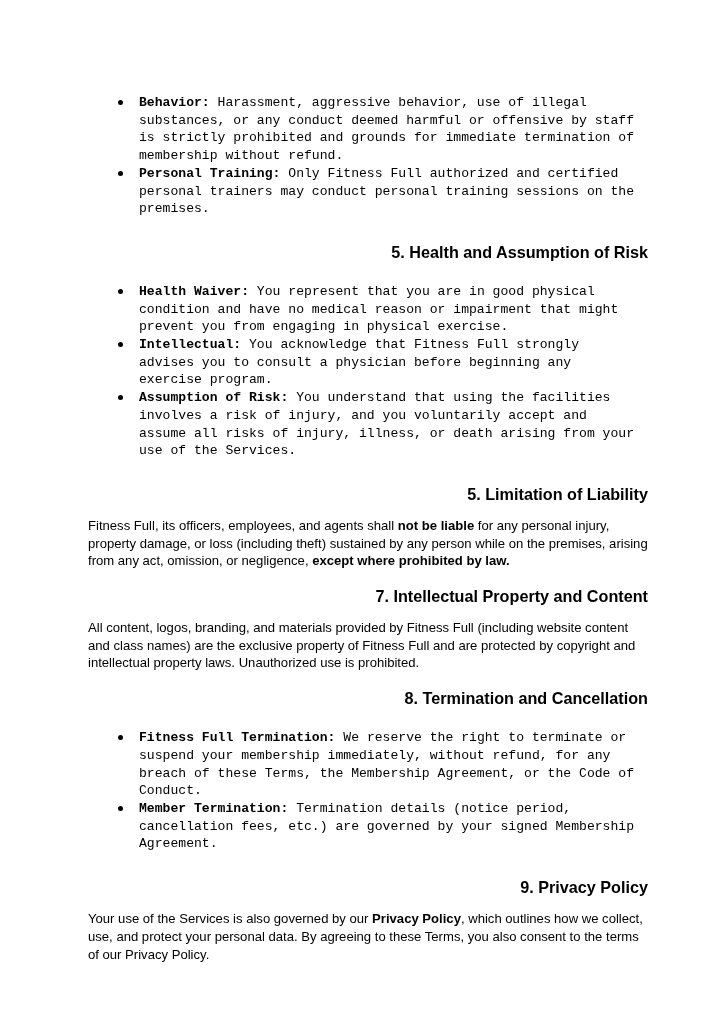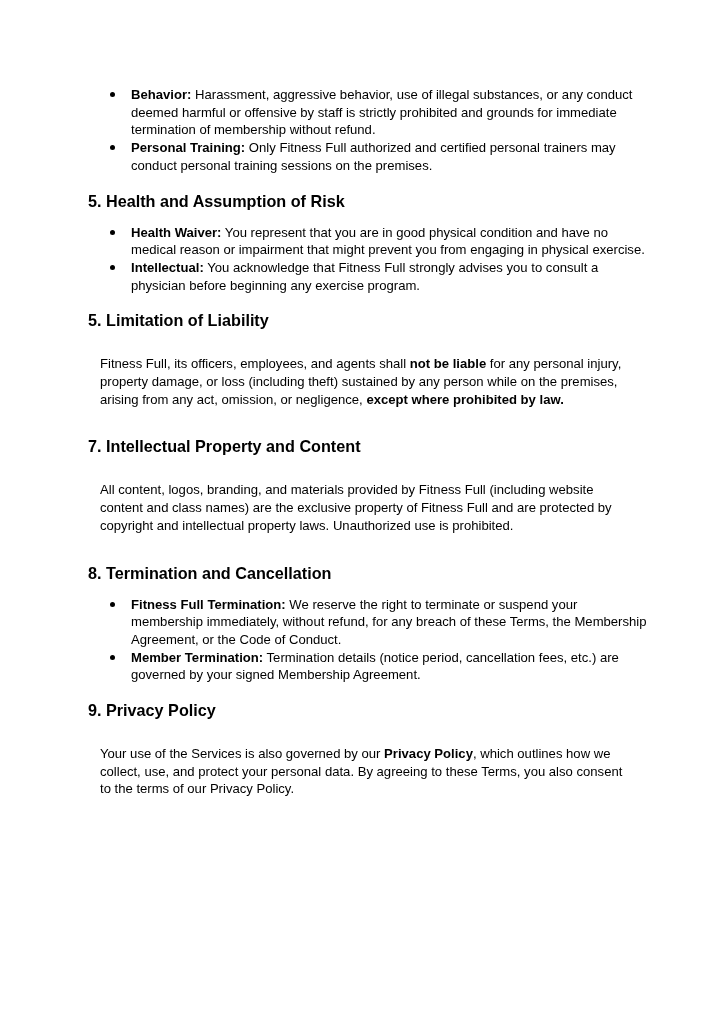--- a/index.html
+++ b/index.html
@@ -2,48 +2,49 @@
 <html><head>
 <meta charset="utf-8">
 <style>
   html, body { margin: 0; padding: 0; background: #ffffff; }
   body {
     width: 725px; height: 1024px; position: relative; overflow: hidden;
     font-family: "Liberation Sans", sans-serif; color: #000000;
   }
   .page { position: absolute; left: 88px; top: 86px; width: 560px; }
   .body-text { font-size: 13.1px; line-height: 17.7px; }
-  ul.bullets { list-style: none; margin: 0; padding: 0; }
+  ul.bullets { list-style: none; margin: 8px; padding: 0; font-family: Liberation Mono, monospace; }
   ul.bullets li { position: relative; padding-left: 43px; font-size: 13.1px; line-height: 17.7px; }
   ul.bullets li .dot {
     position: absolute; left: 22px; top: 6px; width: 5px; height: 5px;
     border-radius: 50%; background: #000;
   }
-  h2 { font-size: 16.2px; font-weight: bold; margin: 0; line-height: 20px; }
+  h2 { font-size: 16.2px; font-weight: bold; margin: 0; line-height: 20px; text-align: right; }
   b { font-weight: bold; }
-  p { margin: 12px; }
+  p { margin: 0; }
   .s-gap-h { height: 16px; }
   .s-gap-b { height: 13px; }
 </style>
 </head>
 <body>
 
 <div class="page">
 
   <ul class="bullets">
     <li><span class="dot"></span><b>Behavior:</b><span> Harassment, aggressive behavior, use of illegal substances, or any conduct deemed harmful or offensive by staff is strictly prohibited and grounds for immediate termination of membership without refund.</span></li>
     <li><span class="dot"></span><b>Personal Training:</b><span> Only Fitness Full authorized and certified personal trainers may conduct personal training sessions on the premises.</span></li>
   </ul>
 
   <div class="s-gap-h"></div>
   <h2>5. Health and Assumption of Risk</h2>
   <div class="s-gap-b"></div>
   <ul class="bullets">
     <li><span class="dot"></span><b>Health Waiver:</b><span> You represent that you are in good physical condition and have no medical reason or impairment that might prevent you from engaging in physical exercise.</span></li>
     <li><span class="dot"></span><b>Intellectual:</b><span> You acknowledge that Fitness Full strongly advises you to consult a physician before beginning any exercise program.</span></li>
+    <li><span class="dot"></span><b>Assumption of Risk:</b><span> You understand that using the facilities involves a risk of injury, and you voluntarily accept and assume all risks of injury, illness, or death arising from your use of the Services.</span></li>
   </ul>
 
   <div class="s-gap-h"></div>
   <h2>5. Limitation of Liability</h2>
   <div class="s-gap-b"></div>
   <p class="body-text"><span>Fitness Full, its officers, employees, and agents shall </span><b>not be liable</b><span> for any personal injury, property damage, or loss (including theft) sustained by any person while on the premises, arising from any act, omission, or negligence, </span><b>except where prohibited by law.</b></p>
 
   <div class="s-gap-h"></div>
   <h2>7. Intellectual Property and Content</h2>
   <div class="s-gap-b"></div>

